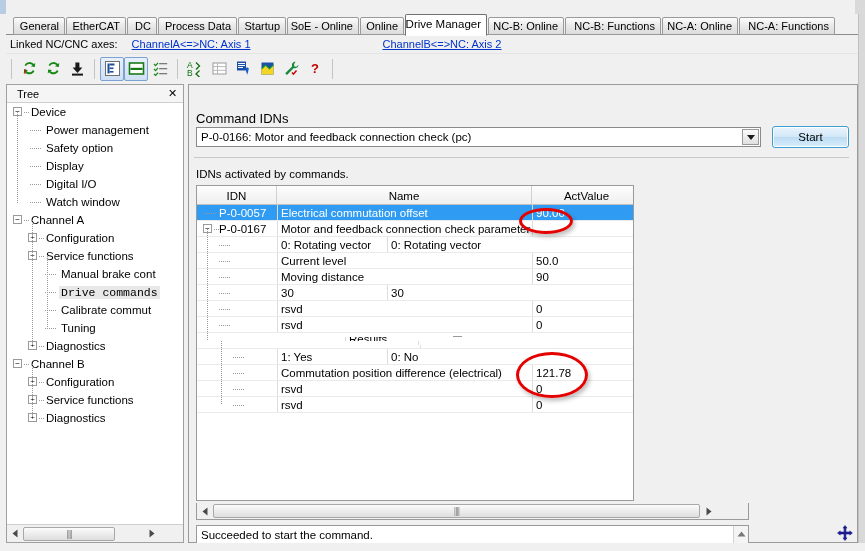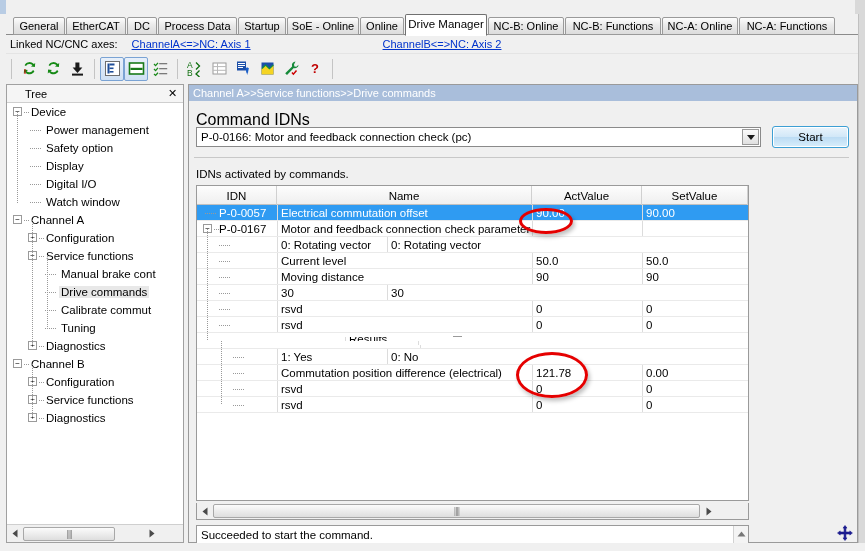--- a/index.html
+++ b/index.html
@@ -38,21 +38,21 @@
   }
   .tabbar-baseline {
     position:absolute; left:0; bottom:0; width:852px; height:1px;
     background:#8b8b8b;
   }
   .tab {
     position:absolute; top:3px; height:18px;
     background: linear-gradient(180deg,#fdfdfd 0%,#eaeaea 45%,#dcdcdc 100%);
     border:1px solid #9a9a9a;
     border-radius: 2px 2px 0 0;
-    display:flex; align-items:center; justify-content:center;
+    display:flex; align-items:center; justify-content:flex-end;
     padding: 0 5px;
     font-size:11px; line-height:1;
     color:#000;
     white-space:nowrap;
     cursor:default;
   }
   .tab.active {
     top:0px; height:22px;
     background:#ffffff;
     border:1px solid #707070;
@@ -117,21 +117,21 @@
     background:#f0f0f0;
     border:1px solid #a0a0a0;
   }
   .tree-title {
     position:absolute; left:0; top:0; width:176px; height:18px;
     background:#f5f5f5;
     border-bottom:1px solid #cfcfcf;
     display:flex; align-items:center;
     font-size:11px;
   }
-  .tree-title .t { margin-left:18px;text-align:right; }
+  .tree-title .t { margin-left:10px;text-align:right; }
   .tree-close {
     position:absolute; right:4px; top:2px;
     width:13px; height:13px;
     display:flex; align-items:center; justify-content:center;
     font-size:11px; cursor:pointer; color:#000;
   }
   .tree-body {
     position:absolute; left:0; top:18px; width:176px; height:421px;
     background:#ffffff;
     overflow:hidden;
@@ -195,21 +195,21 @@
   }
   .bcbar {
     position:absolute; left:0; top:0; width:668px; height:16px;
     background:#a9bedb;
     display:flex; align-items:center;
     font-size:11px; color:#ffffff;
   }
   .bcbar .bt { margin-left:4px; }
 
   .lblCmd {
-    position:absolute; left:7px; top:26px; font-size:16px;
+    position:absolute; left:7px; top:26px; font-size:13px;
   }
   .cmbCmd {
     position:absolute; left:7px; top:42px; width:565px; height:20px;
     background:#ffffff;
     border:1px solid #8a8a8a;
     display:flex; align-items:center;
     font-size:11.5px; cursor:pointer;
   }
   .cmbCmd .ctext { margin-left:4px; }
   .cmbCmd .cbtn {
@@ -234,21 +234,21 @@
   .hrule {
     position:absolute; left:5px; top:72px; width:655px; height:1px;
     background:#c8c8c8;
   }
   .lblIdns {
     position:absolute; left:7px; top:83px; font-size:11.5px;
   }
 
   
   .grid {
-    position:absolute; left:7px; top:100px; width:553px; height:316px;
+    position:absolute; left:7px; top:100px; width:438px; height:316px;
     background:#ffffff;
     border:1px solid #9a9a9a;
     overflow:hidden;
   }
   .ghead {
     position:absolute; left:0; top:0; width:551px; height:19px;
     background: linear-gradient(180deg,#fdfdfd,#efefef);
     border-bottom:1px solid #c0c0c0;
     display:flex;
   }
@@ -543,21 +543,21 @@
           <span class="expander" style="left: 21px; top: 4px;">−</span>
           <span class="dotline-h" style="left: 32px; top: 9px; width: 5px;"></span>
           <span class="tlabel" style="position: absolute; left: 37px;">Service functions</span>
         </div>
         <div class="tnode" style="position: absolute; left: 0px; top: 162px; width: 176px;">
           <span class="dotline-h" style="left: 38px; top: 9px; width: 11px;"></span>
           <span class="tlabel" style="position: absolute; left: 52px;">Manual brake cont</span>
         </div>
         <div class="tnode selected" style="position: absolute; left: 0px; top: 180px; width: 176px;">
           <span class="dotline-h" style="left: 38px; top: 9px; width: 11px;"></span>
-          <span class="tlabel" style="position: absolute; left: 52px;">Drive commands</span>
+          <span class="tlabel" style="position: absolute; left: 52px; font-family: Liberation Mono, monospace;">Drive commands</span>
         </div>
         <div class="tnode" style="position: absolute; left: 0px; top: 198px; width: 176px;">
           <span class="dotline-h" style="left: 38px; top: 9px; width: 11px;"></span>
           <span class="tlabel" style="position: absolute; left: 52px;">Calibrate commut</span>
         </div>
         <div class="tnode" style="position: absolute; left: 0px; top: 216px; width: 176px;">
           <span class="dotline-h" style="left: 38px; top: 9px; width: 11px;"></span>
           <span class="tlabel" style="position: absolute; left: 52px;">Tuning</span>
         </div>
         <div class="tnode" style="position: absolute; left: 0px; top: 234px; width: 176px;">
@@ -602,23 +602,20 @@
       <div class="sb-arrow" style="margin-left:28px">
         <svg width="7" height="9" viewBox="0 0 7 9">
             <path d="M1.5 0.5v8l5-4z" fill="#4a4a4a"></path>
           </svg>
       </div>
     </div>
   </div>
 
   <div class="content">
 
-    <div class="bcbar">
-      <span class="bt">Channel A&gt;&gt;Service functions&gt;&gt;Drive commands</span>
-    </div>
 
     <div class="lblCmd">Command IDNs</div>
 
     <div class="cmbCmd">
       <span class="ctext">P-0-0166: Motor and feedback connection check (pc)</span>
       <span class="cbtn">
           <i></i>
         </span>
     </div>
 

